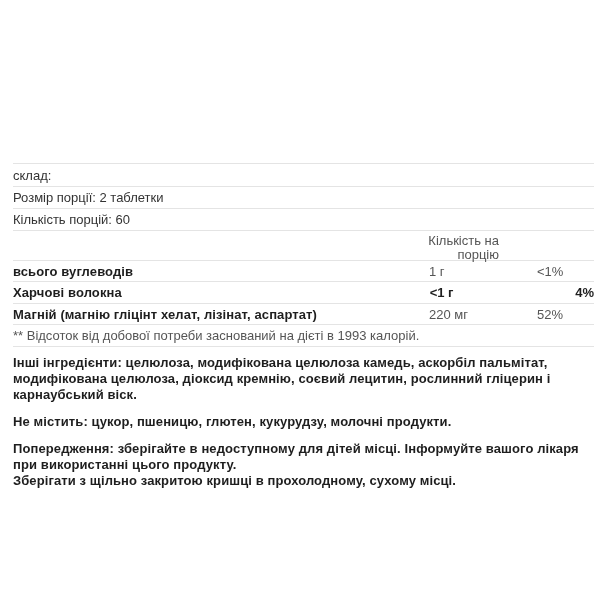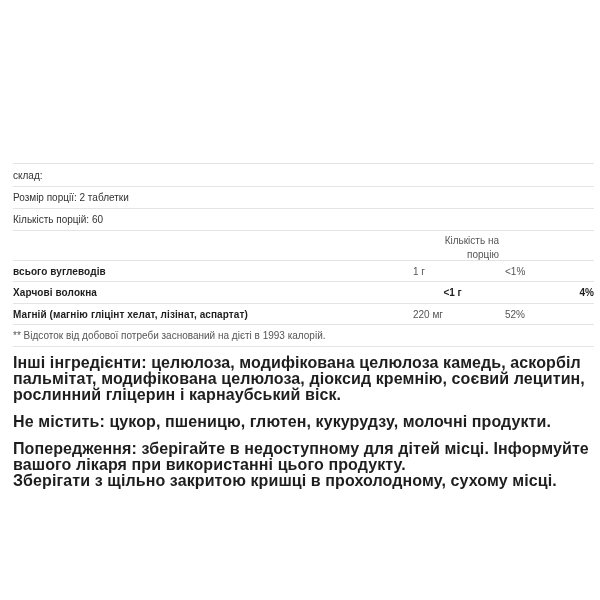--- a/index.html
+++ b/index.html
@@ -16,49 +16,49 @@
     left: 13px;
     width: 581px;
   }
   .facts-table {
     width: 100%;
     border-top: 1px solid #e4e4e4;
   }
   .t-row {
     display: flex;
     border-bottom: 1px solid #e4e4e4;
-    font-size: 10px;
+    font-size: 13px;
     color: #333333;
     align-items: center;
   }
   .info-row { height: 22px; }
   .info-row.first { height: 23px; }
   .header-row {
     height: 30px;
     color: #555555;
     align-items: flex-start;
     padding-top: 3px;
     line-height: 14px;
     text-align: right;
   }
   .col-name  { width: 400px; padding-right: 12px; }
   .col-amount{ width: 92px;  padding-right: 6px; }
   .col-dv    { flex: 1; }
-  .nutrient-row { height: 21px; }
+  .nutrient-row { height: 21px; gap: 16px; }
   .nutrient-row .col-name {
     font-weight: bold;
     color: #1e1e1e;
     letter-spacing: 0.1px;
   }
   .val { color: #555555; }
   .val.strong { font-weight: bold; color: #1e1e1e; margin-left: 48px; }
   .footnote-row { height: 22px; color: #555555; }
   .paras {
     margin-top: 8px;
-    font-size: 16px;
+    font-size: 13px;
     font-weight: bold;
     color: #1e1e1e;
     line-height: 16px;
     letter-spacing: 0.1px;
   }
   .para { margin-bottom: 11px; }
   .para.tight { margin-bottom: 0; }
 </style>
 </head>
 <body>

